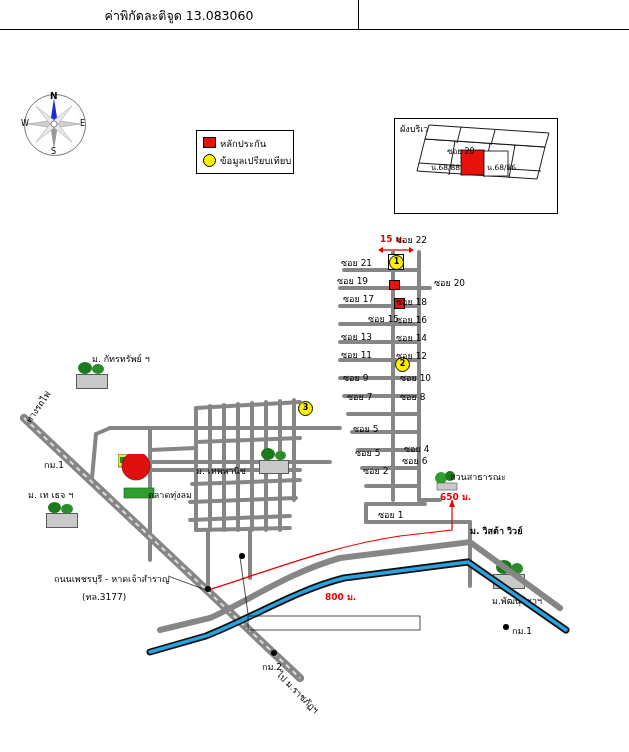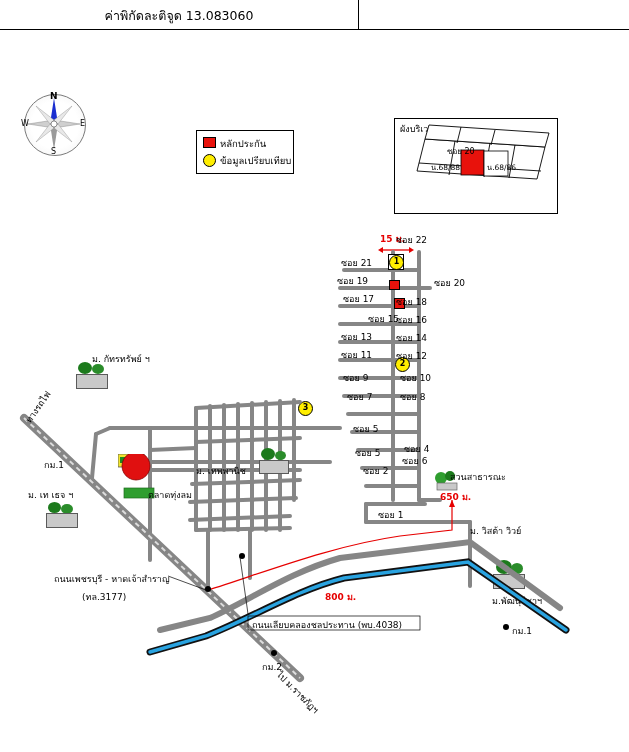--- a/index.html
+++ b/index.html
@@ -273,21 +273,21 @@
   </svg>
   <div class="lbl" style="left:148px;top:458px;">ตลาดทุ่งลม</div>
 
   <svg width="28" height="22" style="position:absolute;left:434px;top:440px;">
     <circle cx="7" cy="8" r="6" fill="#2f9e2f"></circle>
     <circle cx="16" cy="6" r="5" fill="#1c7a1c"></circle>
     <rect x="3" y="13" width="20" height="7" fill="#c9c9c9" stroke="#666" stroke-width="0.7"></rect>
   </svg>
   <div class="lbl" style="left:450px;top:440px;">สวนสาธารณะ</div>
 
-  <div class="lbl" style="left:470px;top:494px;">ม. วิสต้า วิวย์</div>
+  <div class="lbl" style="left:470px;top:494px;font-weight:bold;">ม. วิสต้า วิวย์</div>
 
   <div class="vill" style="left:492px;top:530px;">
     <div class="tree" style="left:4px;top:0;width:16px;height:14px;background:#1c7a1c;"></div>
     <div class="tree" style="left:19px;top:3px;width:12px;height:11px;background:#2a8c2a;"></div>
     <div class="bldg" style="left:1px;top:14px;width:30px;height:13px;"></div>
   </div>
   <div class="lbl" style="left:492px;top:564px;">ม.พัฒนุรีชาฯ</div>
 
   <svg width="629" height="722" style="position:absolute;left:0;top:0;">
 
@@ -313,21 +313,20 @@
   <div class="dot" style="left:239px;top:523px;"></div>
   <div class="dot" style="left:271px;top:620px;"></div>
   <div class="dot" style="left:503px;top:594px;"></div>
 
   <div class="lbl" style="left:22px;top:388px;transform:rotate(-55deg);transform-origin:left top;">ทางรถไฟ</div>
   <div class="lbl" style="left:44px;top:428px;">กม.1</div>
   <div class="lbl" style="left:512px;top:594px;">กม.1</div>
   <div class="lbl" style="left:262px;top:630px;">กม.2</div>
   <div class="lbl" style="left:54px;top:542px;">ถนนเพชรบุรี - หาดเจ้าสำราญ</div>
   <div class="lbl" style="left:82px;top:560px;">(ทล.3177)</div>
-  <div class="lbl" style="left:252px;top:588px;">ถนนเลียบคลองชลประทาน (พบ.4038)</div>
   <div class="lbl" style="left:283px;top:638px;transform:rotate(45deg);transform-origin:left top;">ไป ม.ราชภัฏฯ</div>
 
   <svg width="629" height="722" style="position:absolute;left:0;top:0;">
     <line x1="168" y1="546" x2="206" y2="560" stroke="#000" stroke-width="0.7"></line>
     <line x1="248" y1="584" x2="240" y2="527" stroke="#000" stroke-width="0.7"></line>
     <rect x="248" y="586" width="172" height="14" fill="none" stroke="#000" stroke-width="0.7"></rect>
   </svg>
 
 </div>
 

